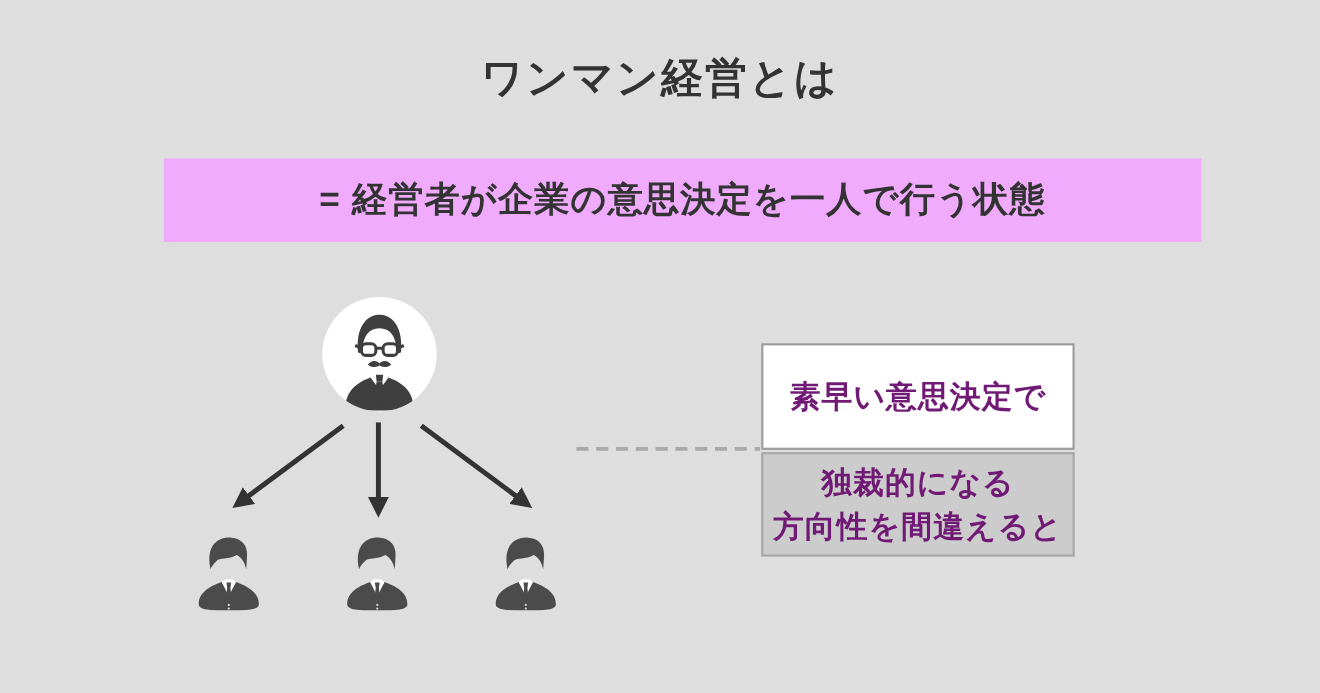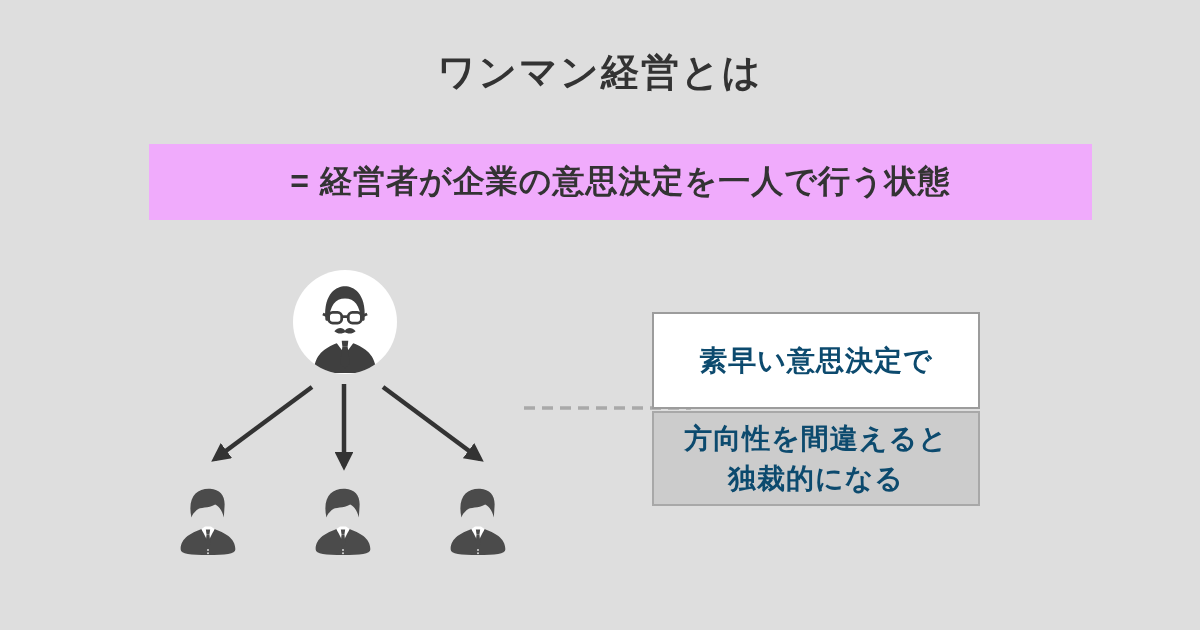--- a/index.html
+++ b/index.html
@@ -26,23 +26,23 @@
     display:flex;align-items:flex-end;justify-content:center;overflow:hidden;
   }
   .boss-circle svg{width:82px;height:92px;display:block;}
   .employee{position:absolute;width:74px;height:72px;}
   .employee svg{width:100%;height:100%;display:block;}
   .e1{left:171px;top:483px;}
   .e2{left:306px;top:483px;}
   .e3{left:441px;top:483px;}
   .overlay{position:absolute;left:0;top:0;width:1200px;height:630px;pointer-events:none;}
   .box{
-    position:absolute;left:652px;width:328px;box-sizing:border-box;
+    position:absolute;left:692px;width:285px;box-sizing:border-box;
     display:flex;flex-direction:column;align-items:center;justify-content:center;
-    font-size:28px;font-weight:700;line-height:40px;text-align:center;color:#0c4a6e;
+    font-size:28px;font-weight:700;line-height:40px;text-align:center;color:#701a75;
     letter-spacing:1px;
   }
   .merit{top:312px;height:97px;background:#ffffff;border:2px solid #9c9c9c;}
   .demerit{top:411px;height:95px;background:#cccccc;border:2px solid #a8a8a8;}
 </style>
 </head>
 <body>
 
 <div class="canvas">
 
@@ -129,17 +129,17 @@
       </g>
       <circle cx="50" cy="93" r="1.4" fill="#d8d8d8"></circle>
       <circle cx="50" cy="97.5" r="1.4" fill="#d8d8d8"></circle>
     </svg>
   </div>
 
   <div class="box merit">
     <div>素早い意思決定で</div>
   </div>
   <div class="box demerit">
+    <div>独裁的になる</div>
     <div>方向性を間違えると</div>
-    <div>独裁的になる</div>
   </div>
 
 </div>
 
 </body></html>

